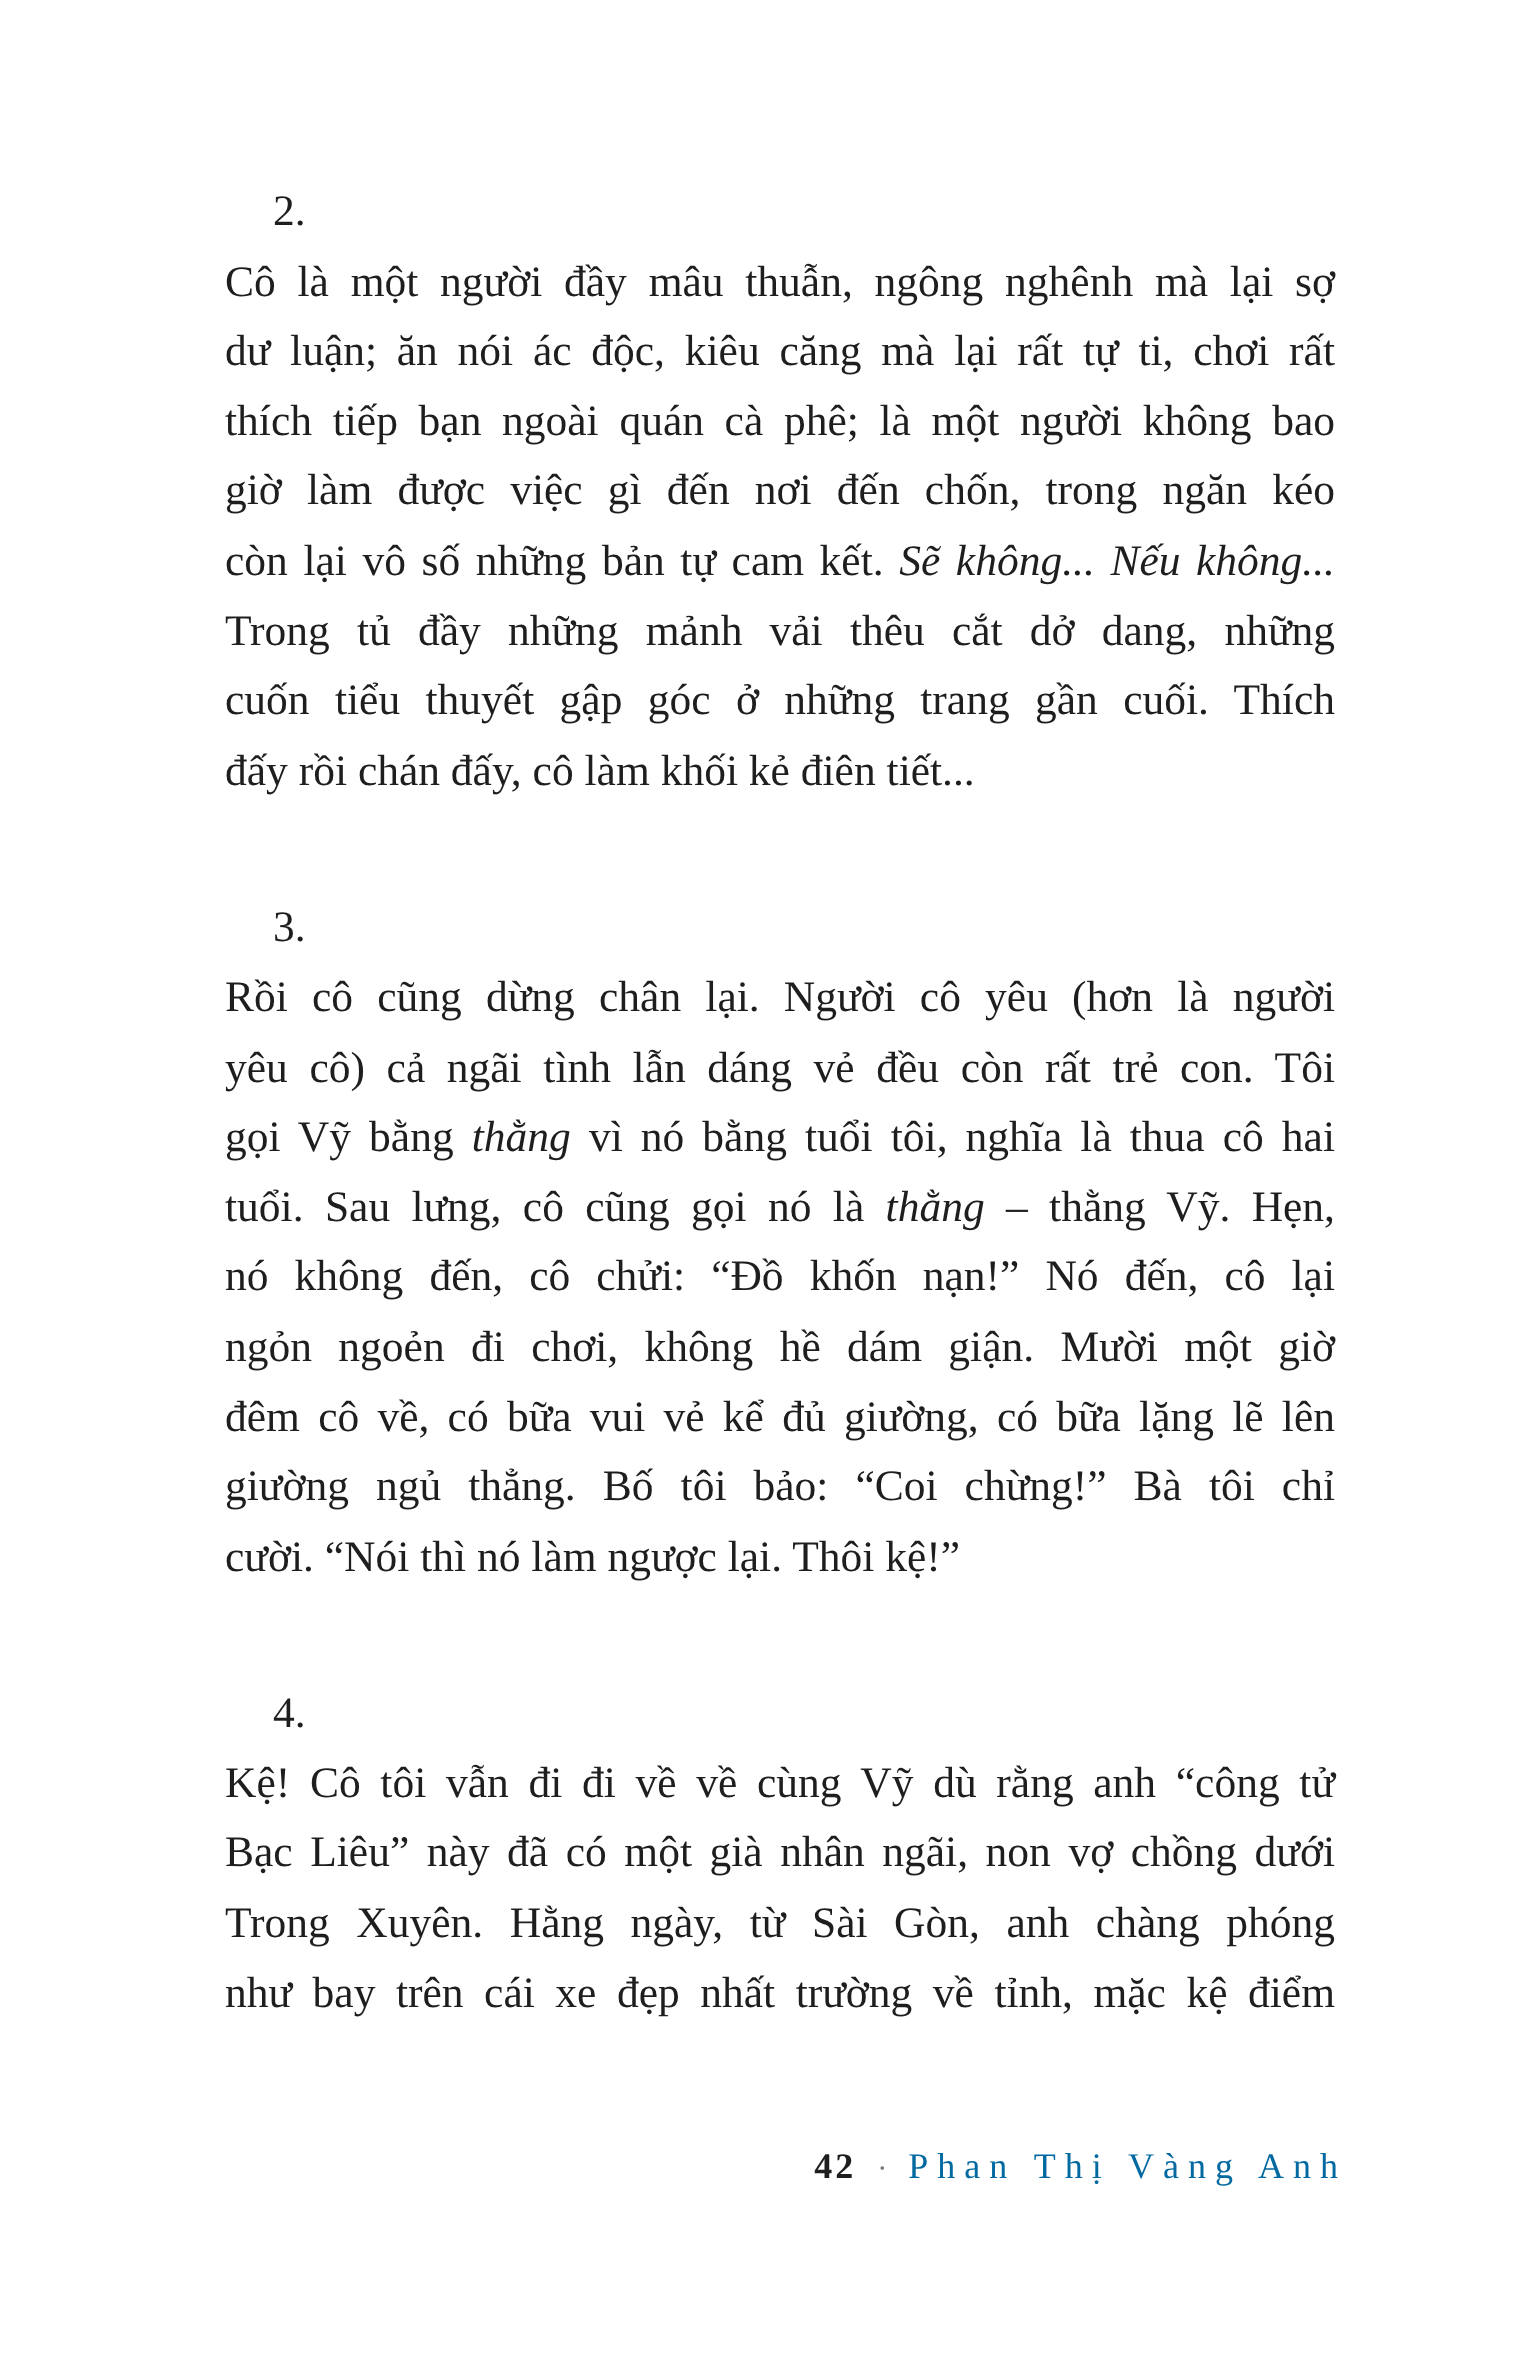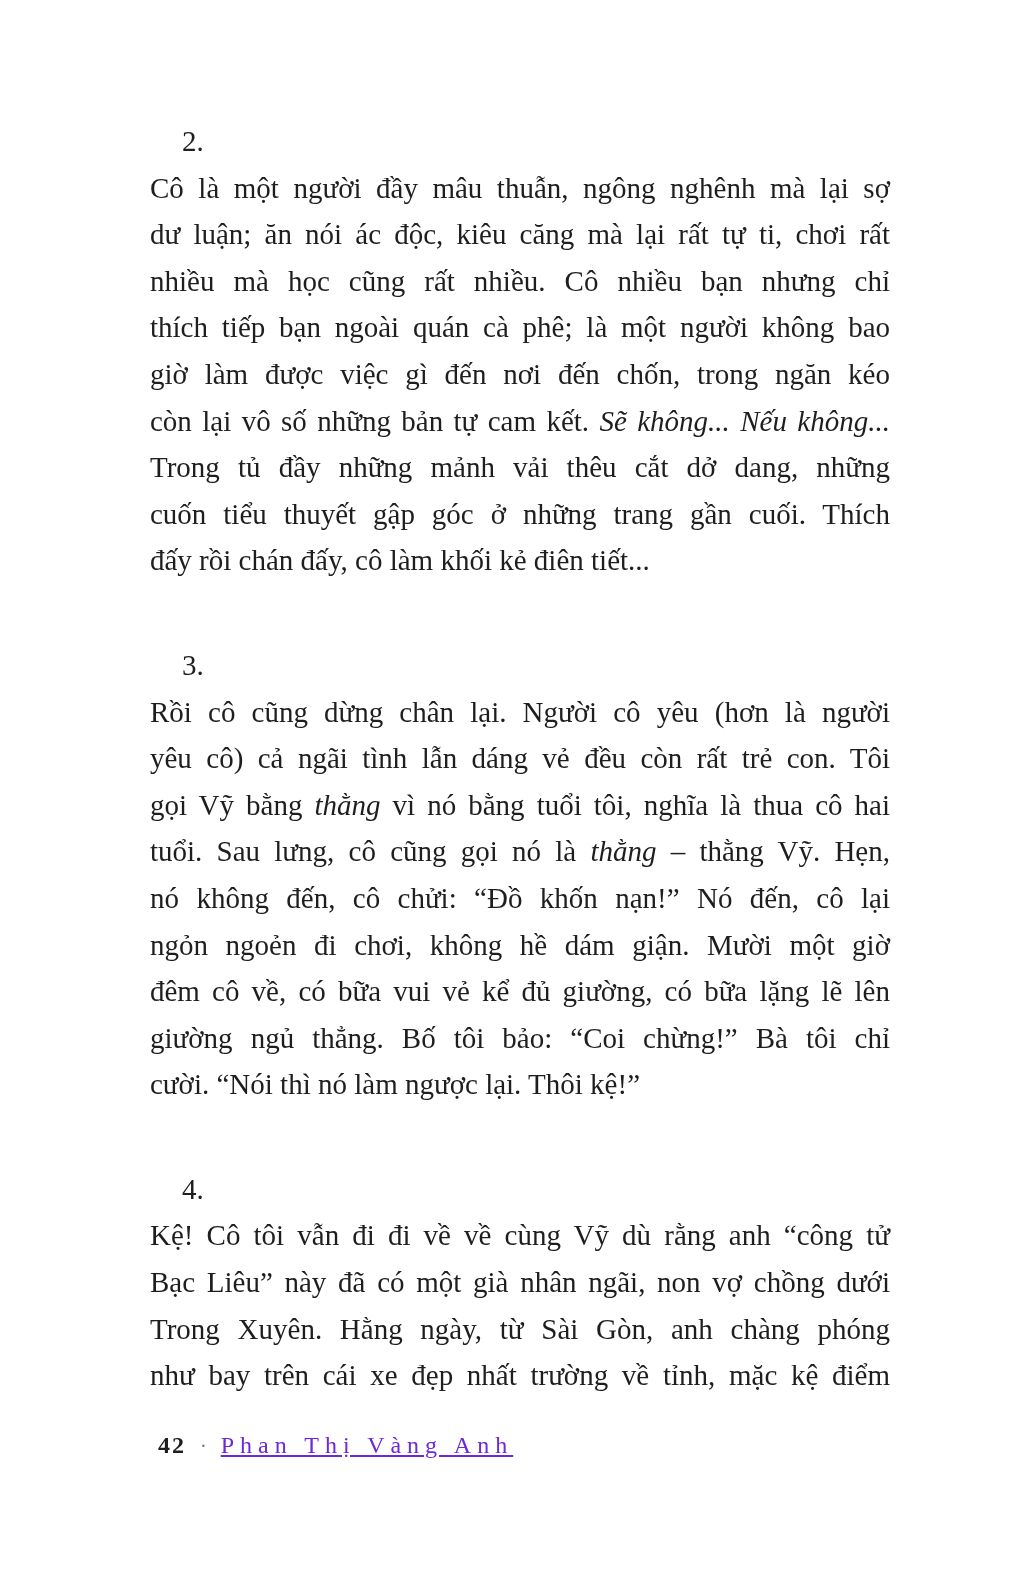--- a/index.html
+++ b/index.html
@@ -41,47 +41,46 @@
   }
   .it { font-style: italic; }
   .footer {
     position: absolute;
     left: 158px;
     top: 1432px;
     width: 740px;
     font-size: 24px;
     display: flex;
     align-items: baseline;
+    justify-content: flex-end;
   }
   .footer .pagenum {
     font-weight: bold;
     letter-spacing: 2px;
   }
   .footer .sep {
     margin: 0 14px;
     color: #777;
     font-size: 20px;
   }
   .footer .author {
     letter-spacing: 6px;
-    color: #6d28d9;
-    text-decoration: underline;
+    color: #0369a1;
   }
 </style>
 </head>
 <body>
 
 <div class="page">
 
   <div class="text-block">
       <div class="section">
         <div class="section-number">2.</div>
         <div class="text-line"><span>Cô là một người đầy mâu thuẫn, ngông nghênh mà lại sợ</span></div>
         <div class="text-line"><span>dư luận; ăn nói ác độc, kiêu căng mà lại rất tự ti, chơi rất</span></div>
-        <div class="text-line"><span>nhiều mà học cũng rất nhiều. Cô nhiều bạn nhưng chỉ</span></div>
         <div class="text-line"><span>thích tiếp bạn ngoài quán cà phê; là một người không bao</span></div>
         <div class="text-line"><span>giờ làm được việc gì đến nơi đến chốn, trong ngăn kéo</span></div>
         <div class="text-line"><span>còn lại vô số những bản tự cam kết. </span><span class="it">Sẽ không... Nếu không...</span></div>
         <div class="text-line"><span>Trong tủ đầy những mảnh vải thêu cắt dở dang, những</span></div>
         <div class="text-line"><span>cuốn tiểu thuyết gập góc ở những trang gần cuối. Thích</span></div>
         <div class="text-line last"><span>đấy rồi chán đấy, cô làm khối kẻ điên tiết...</span></div>
       </div>
       <div class="section">
         <div class="section-number">3.</div>
         <div class="text-line"><span>Rồi cô cũng dừng chân lại. Người cô yêu (hơn là người</span></div>

